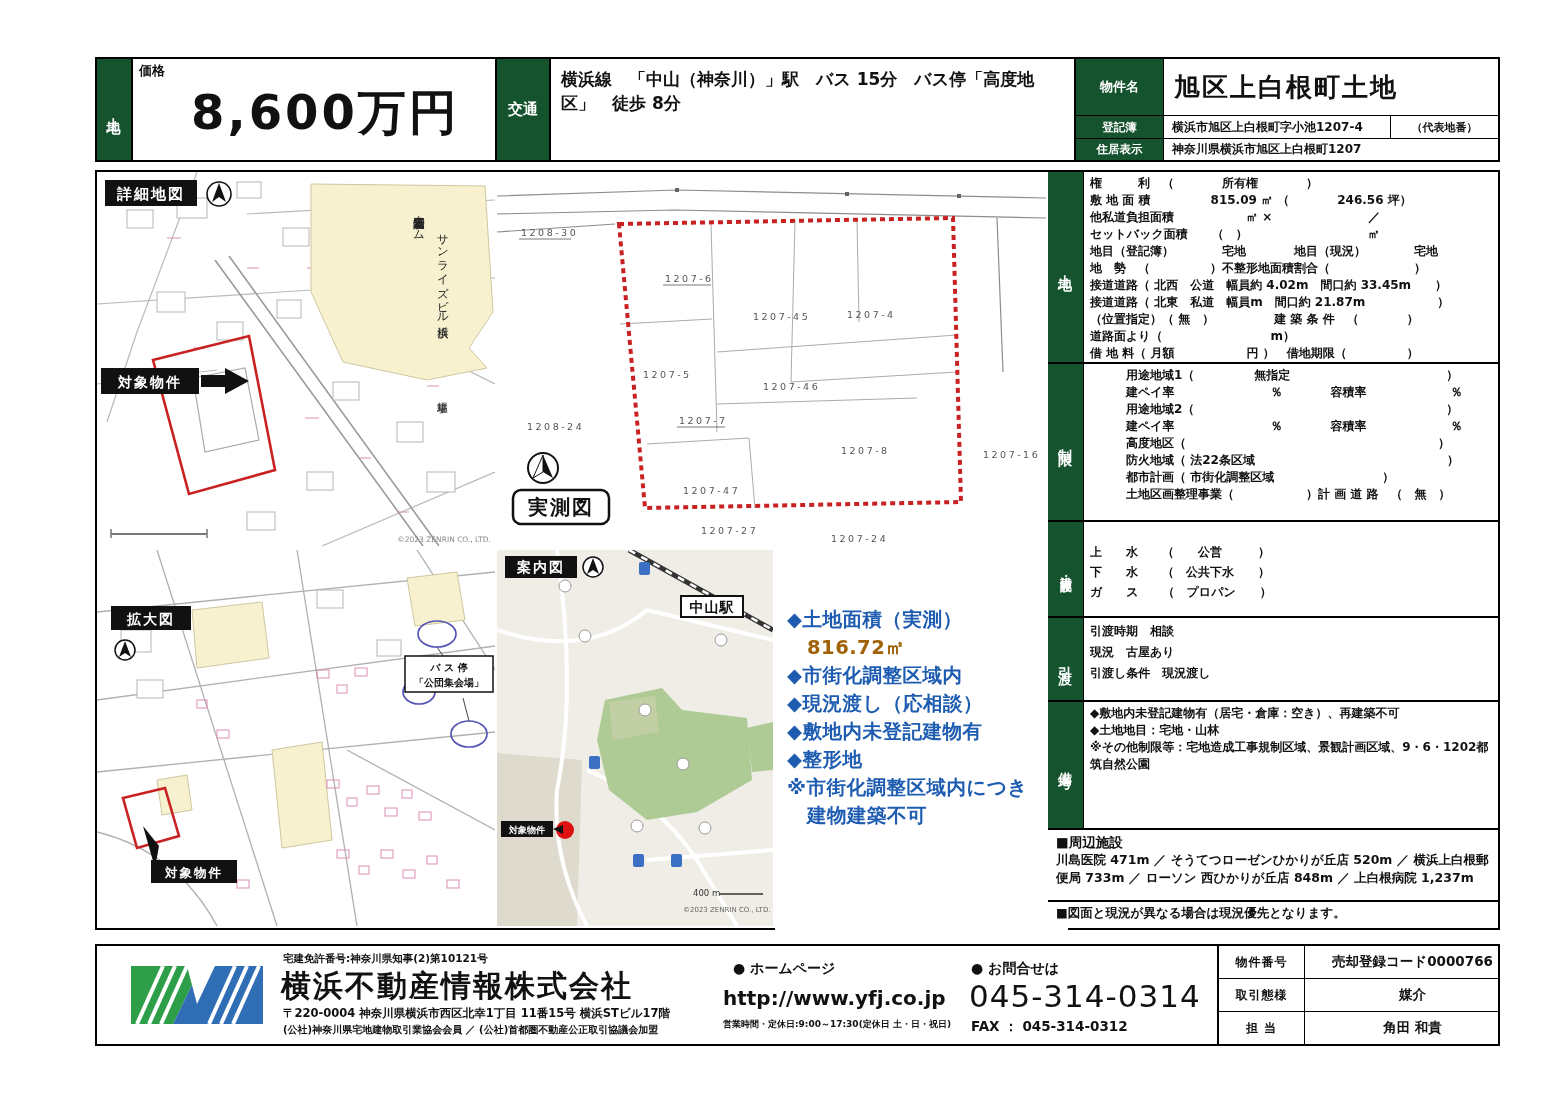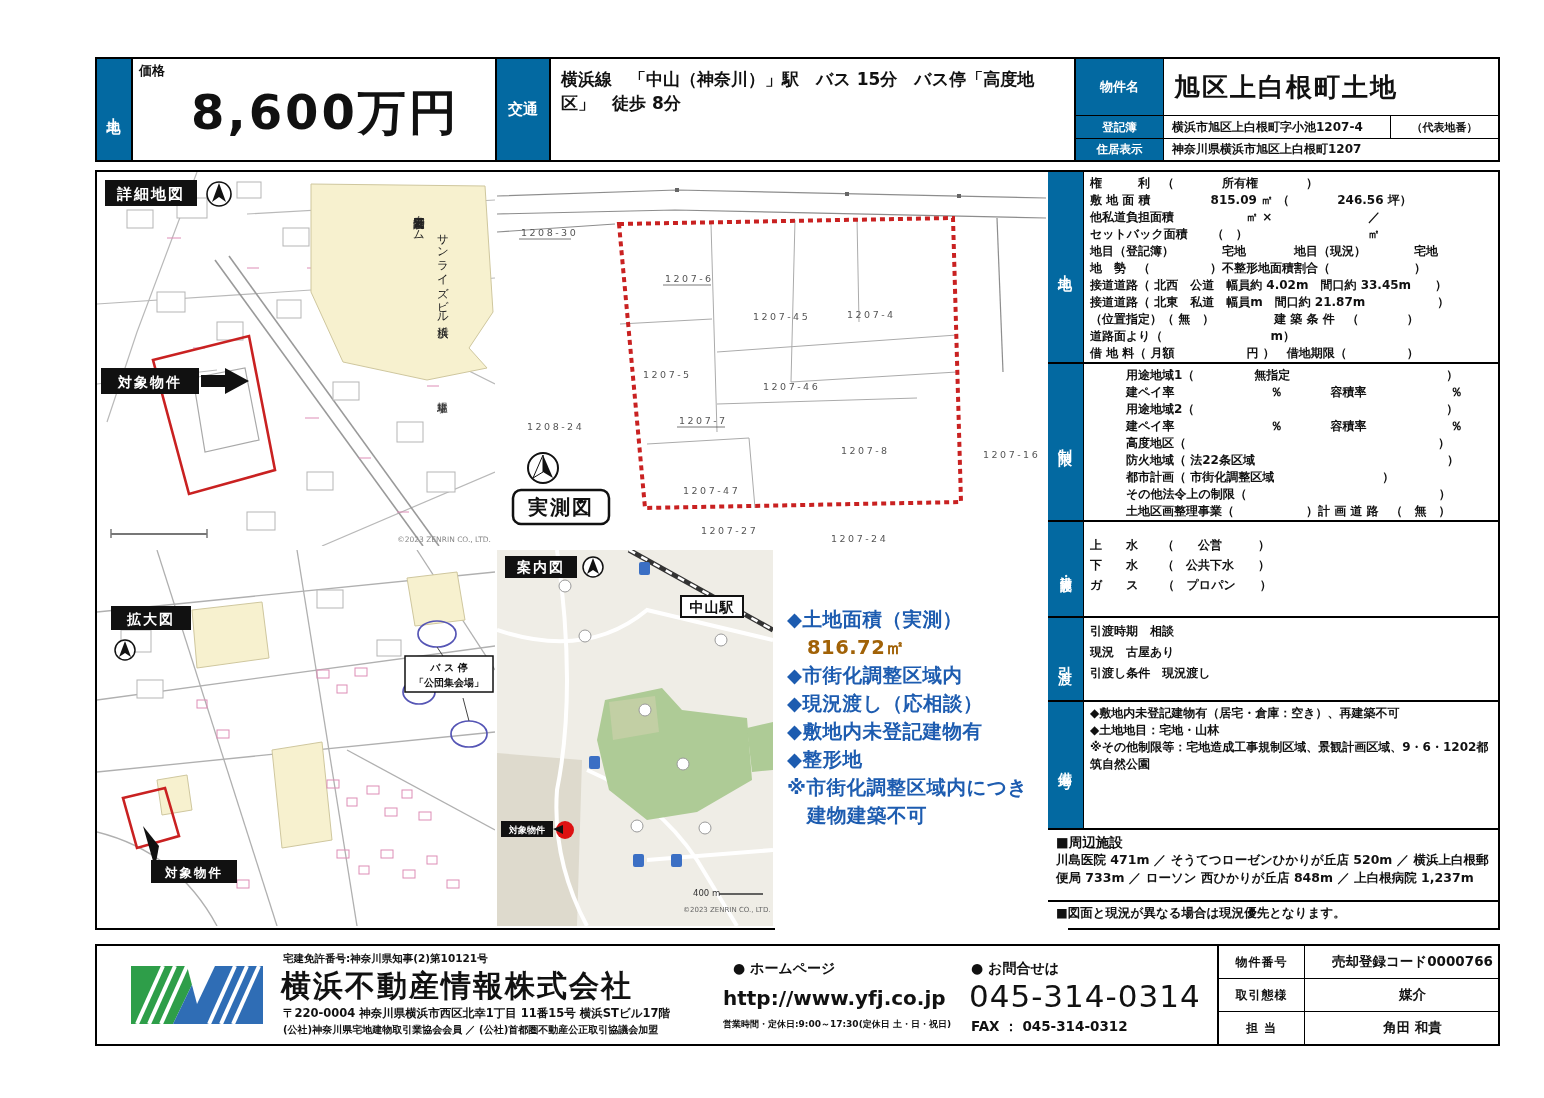--- a/index.html
+++ b/index.html
@@ -1,20 +1,20 @@
 <!DOCTYPE html>
 <html><head>
 <meta charset="utf-8">
 <style>
   html,body{margin:0;padding:0;background:#fff;}
   .page{position:relative;width:1544px;height:1098px;background:#fff;overflow:hidden;
         font-family:"DejaVu Sans","Liberation Sans",sans-serif;color:#111;}
   .abs{position:absolute;box-sizing:border-box;}
   .frame{border:2px solid #000;background:#fff;}
-  .gray{background:#0369a1;color:#fff;}
+  .gray{background:#14532d;color:#fff;}
   .cell{display:flex;align-items:center;justify-content:center;box-sizing:border-box;}
   .vlabel{writing-mode:vertical-rl;text-orientation:upright;font-weight:bold;letter-spacing:4px;font-size:14px;}
   
   .hdr-row{display:flex;height:100%;}
   .price-cell{position:relative;width:362px;border-right:2px solid #000;}
   .price-lab{position:absolute;left:6px;top:3px;font-size:13px;font-weight:bold;}
   .price-val{position:absolute;left:58px;top:22px;font-size:48px;font-weight:bold;letter-spacing:3px;}
   .transit-cell{width:503px;border-right:2px solid #000;padding:8px 10px;font-size:17px;font-weight:bold;line-height:24px;}
   .prop-block{flex:1;display:flex;flex-direction:column;}
   .prop-name-row{display:flex;height:57px;border-bottom:1.5px solid #000;}
@@ -370,30 +370,29 @@
           <span class="vlabel">制限</span>
         </div>
         <div class="sec-body">
             <div class="line">用途地域1（　　　　　無指定　　　　　　　　　　　　　）</div>
             <div class="line">建ペイ率　　　　　　　　％　　　　容積率　　　　　　　％</div>
             <div class="line">用途地域2（　　　　　　　　　　　　　　　　　　　　　）</div>
             <div class="line">建ペイ率　　　　　　　　％　　　　容積率　　　　　　　％</div>
             <div class="line">高度地区（　　　　　　　　　　　　　　　　　　　　　）</div>
             <div class="line">防火地域（ 法22条区域　　　　　　　　　　　　　　　　）</div>
             <div class="line">都市計画（ 市街化調整区域　　　　　　　　　）</div>
-            <div class="line">その他法令上の制限（　　　　　　　　　　　　　　　　）</div>
             <div class="line">土地区画整理事業（　　　　　　）計 画 道 路　（　無　）</div>
           </div>
       </div>
 
       <div class="sec util" style="height:96px;">
         <div class="cell gray sec-side">
           <span class="vlabel" style="font-size:11.5px;letter-spacing:1px;">設備・施設</span>
         </div>
-        <div class="sec-body" style="padding-top:13px;">
+        <div class="sec-body" style="padding-top:20px;">
             <div class="line">上　　水　　（　　公営　　　）</div>
             <div class="line">下　　水　　（　公共下水　　）</div>
             <div class="line">ガ　　ス　　（　プロパン　　）</div>
           </div>
       </div>
 
       <div class="sec hand" style="height:84px;">
         <div class="cell gray sec-side">
           <span class="vlabel">引渡</span>
         </div>

